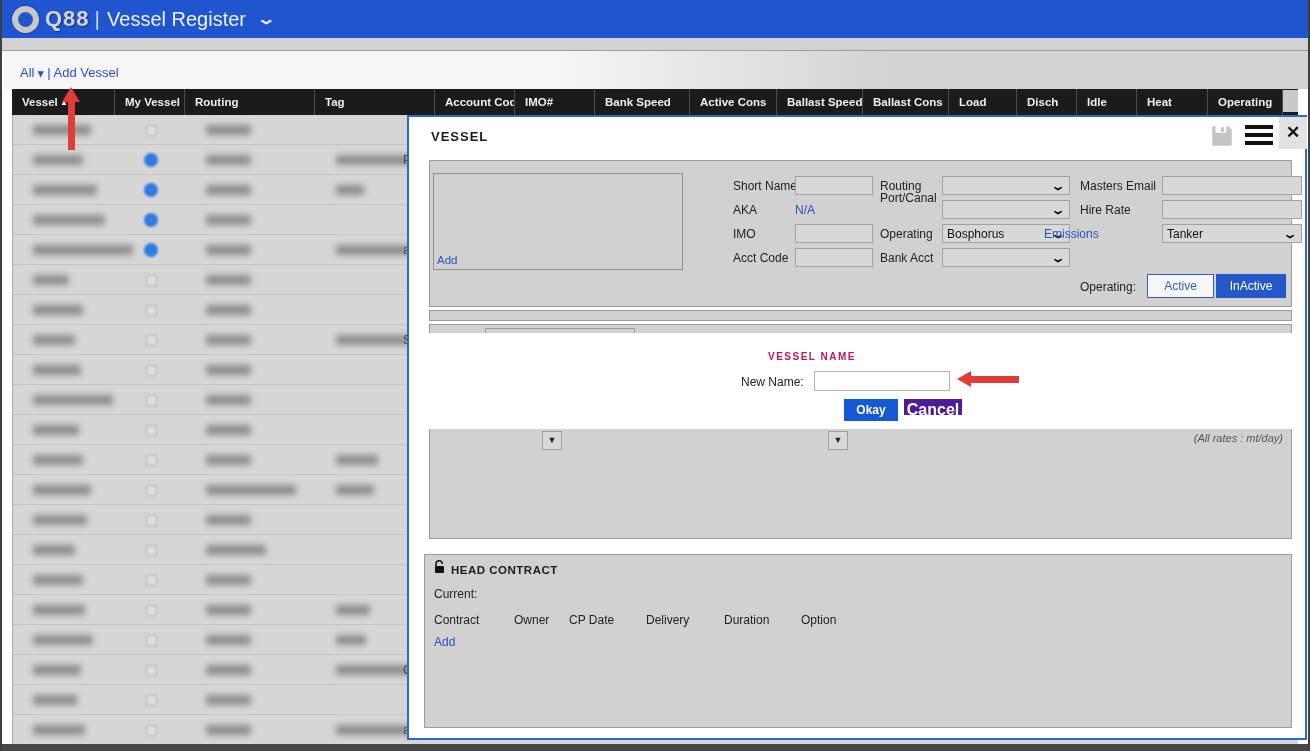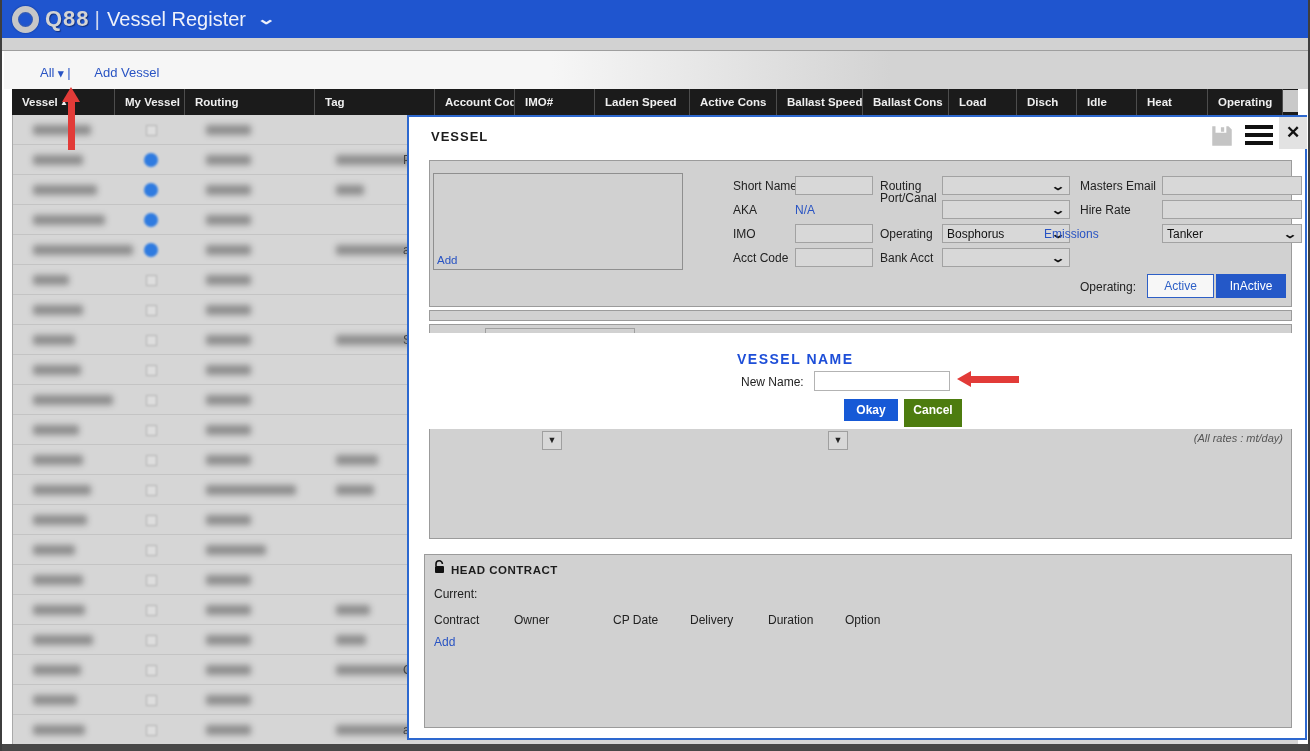--- a/index.html
+++ b/index.html
@@ -12,21 +12,21 @@
   .logo-text { color:#d4d4d4; font-weight:bold; font-size:22px; letter-spacing:1px; margin-left:6px; text-shadow:1px 1px 1px #12317c; }
   .banner-divider { color:#cfd6ee; font-size:21px; margin:0 7px 0 5px; font-weight:normal; }
   .banner-title { color:#eef1fa; font-size:20px; }
   .banner-chevron { color:#eef1fa; font-size:15px; margin-left:14px; transform:scaleX(1.6); font-weight:bold; }
 
   
   .subbar { position:absolute; left:0; top:38px; width:100%; height:12px; background:#d2d2d2; }
   .content-top-border { position:absolute; left:0; top:50px; width:100%; height:0; border-top:1px solid #9e9e9e; }
   .toolbar-strip { position:absolute; left:2px; top:51px; width:1304px; height:38px; background:linear-gradient(90deg,#f6f6f6 0%,#f6f6f6 42%,#d3d3d3 68%,#d3d3d3 100%); }
   .toolbar { position:absolute; left:18px; top:65px; font-size:13px; color:#2853c3; }
-  .toolbar a { color:#2853c3; text-decoration:none; cursor:pointer;margin-left:20px; }
+  .toolbar a { color:#2853c3; text-decoration:none; cursor:pointer; }
   .tb-chevron { font-size:11px; font-weight:bold; }
 
   
   .thead { position:absolute; left:10px; top:89px; width:1286px; height:26px; background:#1b1b1b; display:flex; }
   .th { color:#efefef; font-size:11.5px; font-weight:bold; padding:7px 0 0 10px; border-right:1px solid #4d4d4d; height:32px; overflow:hidden; white-space:nowrap; }
   .sort { font-size:8px; position:relative; top:-1px; }
   .scroll-corner { width:15px; height:22px; background:#c9c9c9; margin-top:1px; }
   .tbody { position:absolute; left:10px; top:115px; width:1286px; height:629px; background:#d6d6d6; border-left:1px solid #a9a9a9; overflow:hidden; }
   .row { position:relative; height:30px; border-bottom:1px solid #c4c4c4; }
   .smudge { position:absolute; top:10px; height:10px; background:#6f6f6f; border-radius:2px; filter:blur(3px); opacity:.7; }
@@ -58,25 +58,25 @@
 
   .btn-active { position:absolute; width:67px; height:24px; background:#f7f7f7; border:1px solid #2d5fc6; color:#2d5fc6; font-size:12px; text-align:center; line-height:22px; cursor:pointer; }
   .btn-inactive { position:absolute; width:70px; height:24px; background:#2458c8; border:1px solid #2458c8; color:#fff; font-size:12px; text-align:center; line-height:22px; cursor:pointer; }
 
   .mini-box { position:absolute; left:55px; top:3px; width:150px; height:22px; border:1px solid #9f9f9f; }
   .dd-mini { position:absolute; width:20px; height:19px; background:#d8d8d8; border:1px solid #9f9f9f; text-align:center; line-height:17px; font-size:9px; color:#222; cursor:pointer; }
   .rates-note { position:absolute; right:8px; top:107px; font-style:italic; font-size:11px; color:#555; }
 
   
   .prompt-band { position:absolute; left:0px; top:216px; width:896px; height:96px; background:#ffffff; z-index:8; }
-  .prompt-title { position:absolute; left:328px; top:18px; font-size:14px; font-weight:bold; letter-spacing:1.5px; color:#1d4ed8; }
+  .prompt-title { position:absolute; left:359px; top:18px; font-size:10px; font-weight:bold; letter-spacing:1.5px; color:#be185d; }
   .prompt-label { position:absolute; left:332px; top:42px; font-size:12px; color:#222; }
   .prompt-input { position:absolute; left:405px; top:38px; width:136px; height:20px; border:1px solid #b3b3b3; background:#fff; font-size:12px; padding:0 3px; font-family:"Liberation Sans",sans-serif; }
   .btn-okay { position:absolute; left:435px; top:66px; width:54px; height:22px; background:#1659d6; color:#fff; font-size:12px; font-weight:bold; text-align:center; line-height:22px; cursor:pointer; }
-  .btn-cancel { position:absolute; left:495px; top:66px; width:58px; height:28px; background:#4d7c0f; color:#fff; font-size:12px; font-weight:bold; text-align:center; line-height:22px; cursor:pointer; }
+  .btn-cancel { position:absolute; left:495px; top:66px; width:58px; height:16px; background:#4c1d95; color:#fff; font-size:16px; font-weight:bold; text-align:center; line-height:22px; cursor:pointer; }
 
   
   .hc-title { position:absolute; left:26px; top:9px; font-size:11.5px; font-weight:bold; letter-spacing:.5px; color:#1c1c1c; }
   .hc-current { position:absolute; left:9px; top:32px; font-size:12px; color:#222; }
   .hc-cols { position:absolute; left:9px; top:58px; display:flex; font-size:12px; color:#222; }
   .hc-col { margin-right:0; white-space:nowrap; }
   .hc-add { position:absolute; left:9px; top:80px; }
   .lock-ic { position:absolute; left:9px; top:5px; }
 
   
@@ -110,21 +110,21 @@
   </div>
 
   <div class="thead">
     <div id="thead-cells" style="display:flex;">
         <div class="th" style="width: 103px;">Vessel<span class="sort"> ▲</span></div>
         <div class="th" style="width: 70px;">My Vessel</div>
         <div class="th" style="width: 130px;">Routing</div>
         <div class="th" style="width: 120px;">Tag</div>
         <div class="th" style="width: 80px;">Account Code</div>
         <div class="th" style="width: 80px;">IMO#</div>
-        <div class="th" style="width: 95px;">Laden Speed</div>
+        <div class="th" style="width: 95px;">Bank Speed</div>
         <div class="th" style="width: 87px;">Active Cons</div>
         <div class="th" style="width: 86px;">Ballast Speed</div>
         <div class="th" style="width: 86px;">Ballast Cons</div>
         <div class="th" style="width: 68px;">Load</div>
         <div class="th" style="width: 60px;">Disch</div>
         <div class="th" style="width: 60px;">Idle</div>
         <div class="th" style="width: 71px;">Heat</div>
         <div class="th" style="width: 75px;">Operating</div>
       </div>
     <div class="scroll-corner"></div>
@@ -336,21 +336,21 @@
     <div class="panel pc">
       <svg class="lock-ic" width="13" height="14" viewBox="0 0 13 14">
         <path d="M2 6 V4 a3.2 3.2 0 0 1 6.4 0" fill="none" stroke="#111" stroke-width="1.6"></path>
         <rect x="1" y="6" width="9" height="7" rx="1" fill="#111"></rect>
       </svg>
       <div class="hc-title">HEAD CONTRACT</div>
       <div class="hc-current">Current:</div>
       <div class="hc-cols" id="hc-cols">
           <div class="hc-col" style="width: 80px;">Contract</div>
           <div class="hc-col" style="width: 55px;">Owner</div>
-          <div class="hc-col" style="width: 77px; margin-left: 44px;">CP Date</div>
+          <div class="hc-col" style="width: 77px;">CP Date</div>
           <div class="hc-col" style="width: 78px;">Delivery</div>
           <div class="hc-col" style="width: 77px;">Duration</div>
           <div class="hc-col" style="width: 60px;">Option</div>
         </div>
       <a class="link hc-add" style="position:absolute;font-size:12px;">Add</a>
     </div>
   </div>
 
   <div class="arrow-up-head"></div>
   <div class="arrow-up-stem"></div>

